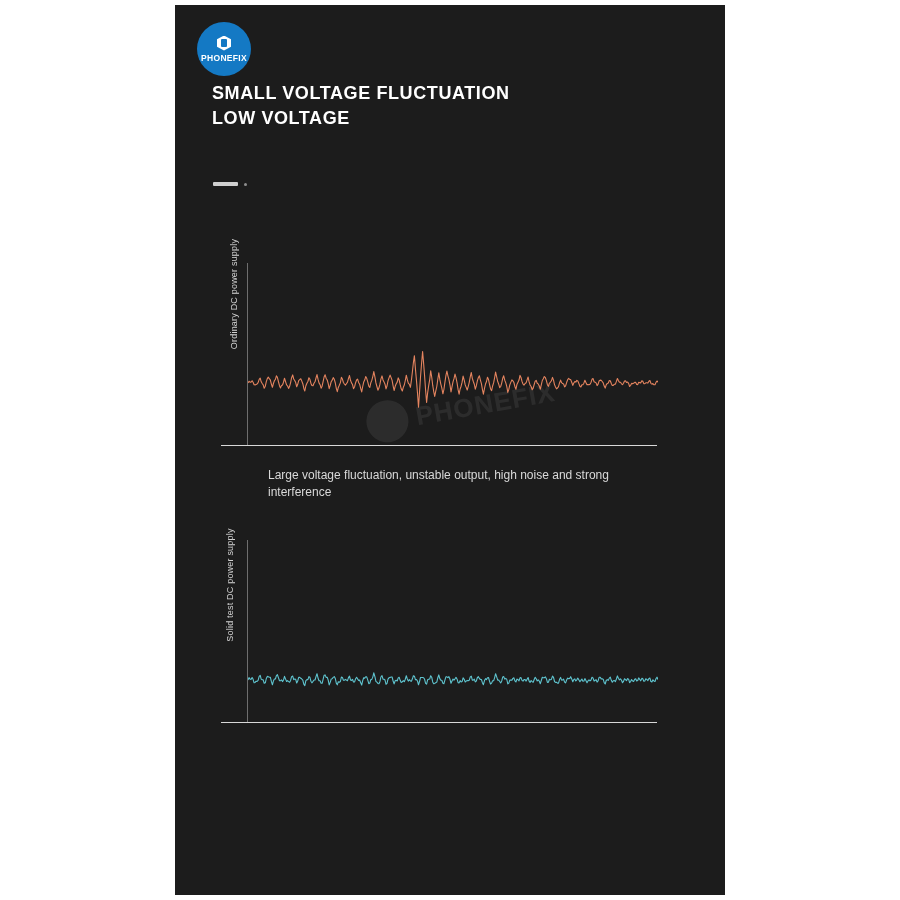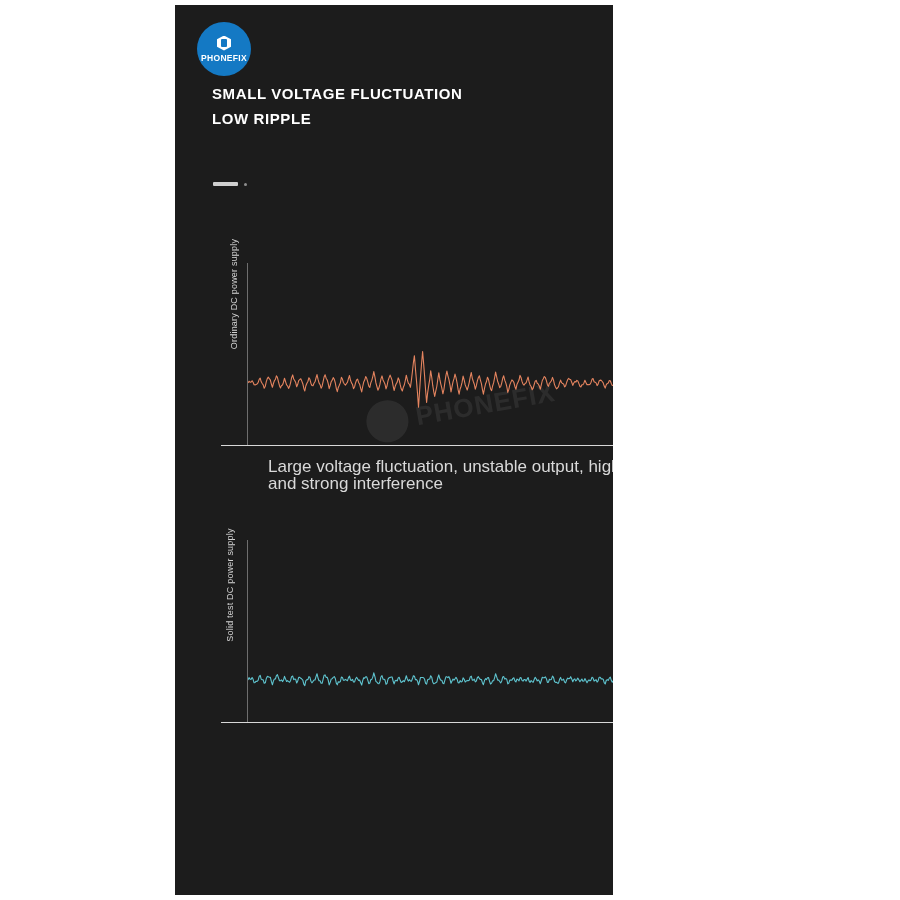--- a/index.html
+++ b/index.html
@@ -14,21 +14,21 @@
   #stage {
     position: relative;
     width: 900px;
     height: 900px;
     background: #ffffff;
   }
   #panel {
     position: absolute;
     left: 175px;
     top: 5px;
-    width: 438px;
+    width: 550px;
     height: 890px;
     background: #1c1c1c;
     overflow: hidden;
   }
   #logo {
     position: absolute;
     left: 22px;
     top: 17px;
     width: 54px;
     height: 54px;
@@ -63,21 +63,21 @@
     color: #ffffff;
     letter-spacing: 0.3px;
     white-space: nowrap;
   }
   #title {
     position: absolute;
     left: 37px;
     top: 76px;
     width: 470px;
     color: #ffffff;
-    font-size: 15px;
+    font-size: 18px;
     font-weight: bold;
     line-height: 25px;
     letter-spacing: 0.6px;
   }
   #title .l2 { display: block; }
   #dash {
     position: absolute;
     left: 38px;
     top: 177px;
     width: 36px;
@@ -170,42 +170,42 @@
   .wave-wrap {
     position: absolute;
     left: 35px;
     top: 0;
     width: 410px;
     height: 182px;
   }
   .caption {
     position: absolute;
     left: 55px;
-    top: 195px;
+    top: 204px;
     width: 400px;
     color: #d9d9d9;
-    font-size: 17px;
+    font-size: 12px;
     line-height: 17px;
   }
 </style>
 </head>
 <body>
 
 <div id="stage">
 
   <div id="panel">
 
     <div id="logo">
       <div class="hex"></div>
       <div class="brand">PHONEFIX</div>
     </div>
 
     <div id="title">
       <span>SMALL VOLTAGE FLUCTUATION</span>
-      <span class="l2">LOW RIPPLE</span>
+      <span class="l2">LOW VOLTAGE</span>
     </div>
 
     <div id="dash">
       <div class="bar"></div>
       <div class="dot"></div>
     </div>
 
     <div id="watermark">
       <div class="wm-circle"></div>
       <div class="wm-text">PHONEFIX</div>

